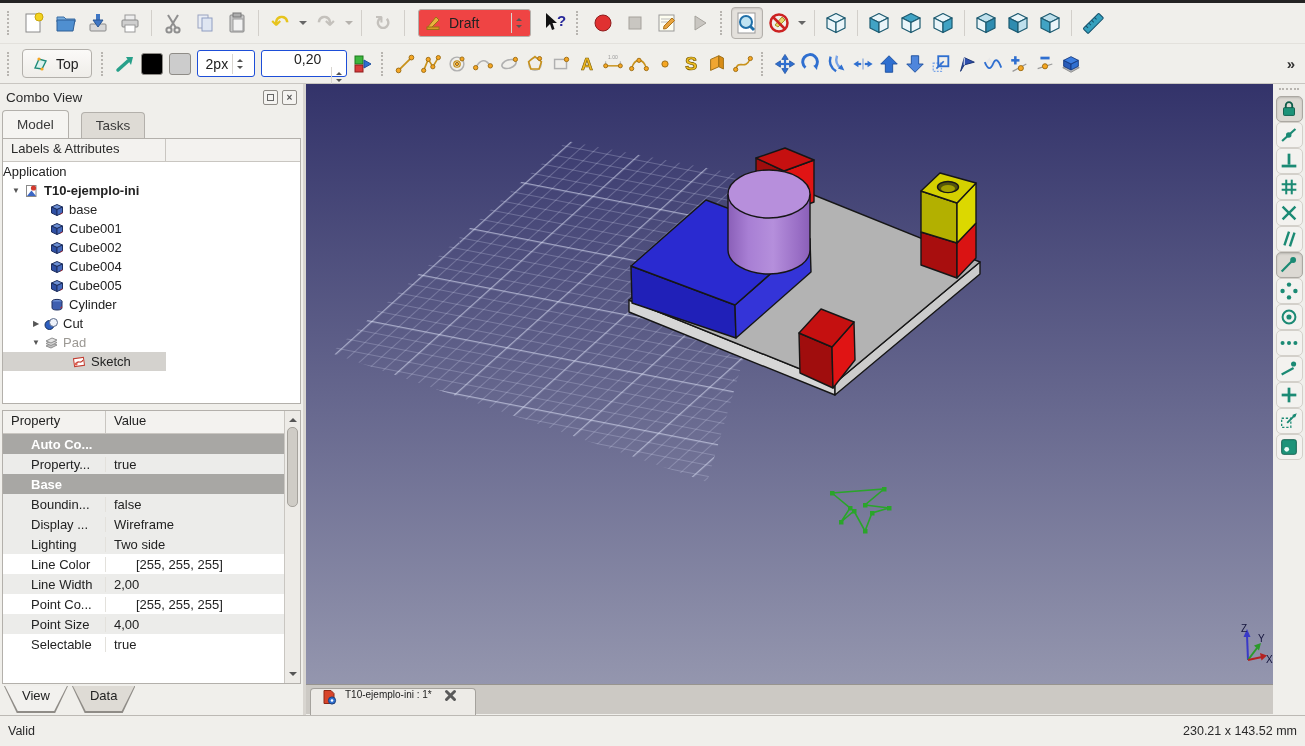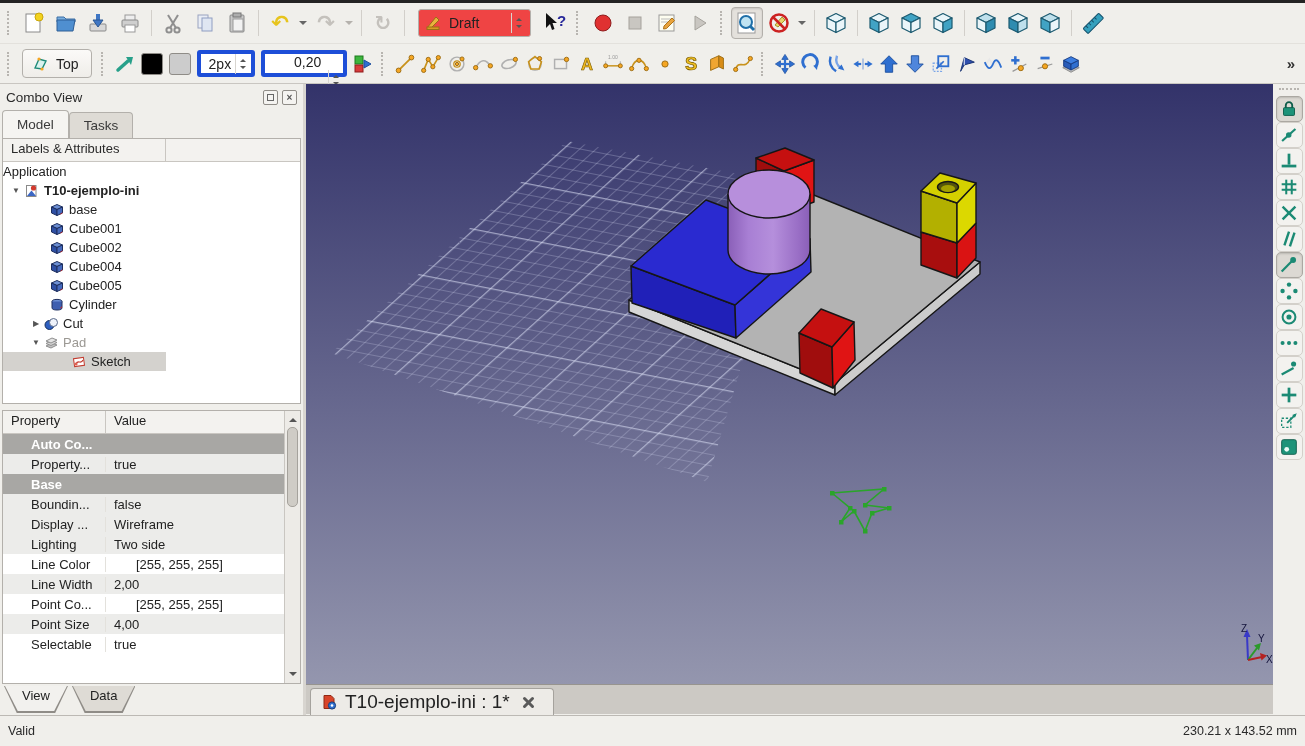--- a/index.html
+++ b/index.html
@@ -17,33 +17,33 @@
   .tbtn.small{width:26px;}
   .tbtn.active{background:#e4e1dc;border:1px solid #b3b0ab;box-shadow:inset 0 1px 2px rgba(0,0,0,.12);}
   .caret{width:0;height:0;border:4px solid transparent;border-top-color:#666;margin-top:4px;}
   .caret.dis{border-top-color:#b5b2ad;}
   .dropbtn{width:14px;height:32px;display:flex;align-items:center;justify-content:center;flex:none;}
   .combo{height:28px;background:#ef4444;border:1px solid #b3b0ab;border-radius:3px;display:flex;align-items:center;padding:0 4px 0 6px;margin:0 8px;flex:none;}
   .combo .lbl{font-size:14px;color:#222;margin:0 28px 0 6px;}
   .spinarr{display:flex;flex-direction:column;align-items:center;border-left:1px solid #d8d5d0;padding:2px 4px;margin-left:4px;}
   .upc{width:0;height:0;border:3.5px solid transparent;border-bottom-color:#555;margin-bottom:2px;}
   .dnc{width:0;height:0;border:3.5px solid transparent;border-top-color:#555;margin-top:2px;}
-  .spin{height:27px;background:#fff;border:4px solid #1d4ed8;border-radius:3px;display:flex;align-items:center;padding-left:8px;font-size:14px;margin:0 3px;flex:none;}
+  .spin{height:27px;background:#fff;border:1px solid #1d4ed8;border-radius:3px;display:flex;align-items:center;padding-left:8px;font-size:14px;margin:0 3px;flex:none;}
   .swatch{width:22px;height:22px;border-radius:3px;border:1px solid #8f8c87;margin:0 3px;flex:none;}
   .planebtn{height:29px;border:1px solid #b3b0ab;border-radius:4px;background:linear-gradient(#fbfaf8,#efede9);
     display:flex;align-items:center;padding:0 12px 0 8px;font-size:14px;margin:0 4px;flex:none;}
   .planebtn svg{margin-right:7px;}
   .ovf{font-size:15px;font-weight:bold;color:#333;margin-left:auto;margin-right:8px;}
   
   #leftpanel{top:84px;left:0;width:303px;height:631px;background:#f0efeb;}
   #cvtitle{top:0;left:0;width:100%;height:26px;display:flex;align-items:center;padding:0 6px;font-size:13.5px;color:#2a2a2a;}
   .winbtn{width:15px;height:15px;border:1px solid #8f8c87;border-radius:2px;margin-left:4px;display:flex;align-items:center;justify-content:center;font-size:10px;color:#555;background:#f4f3f0;}
   .winbtn .sq{width:7px;height:7px;border:1px solid #666;}
   #cvtabs{top:26px;left:2px;height:28px;display:flex;align-items:flex-end;}
-  .cvtab{height:26px;padding:0 14px;font-size:13.5px;display:flex;align-items:center;border:1px solid #b3b0ab;border-bottom:none;border-radius:4px 4px 0 0;background:#dedbd5;color:#3a3a3a;margin-right:0;}
+  .cvtab{height:26px;padding:0 14px;font-size:13.5px;display:flex;align-items:center;border:1px solid #b3b0ab;border-bottom:none;border-radius:4px 4px 0 0;background:#dedbd5;color:#3a3a3a;margin-right:12px;}
   .cvtab.on{background:#f5f4f1;height:28px;}
   .frame{left:2px;width:299px;background:#fff;border:1px solid #b3b0ab;}
   #treeframe{top:54px;height:266px;}
   .colhead{height:23px;background:#f3f2ef;border-bottom:1px solid #c9c6c1;display:flex;}
   .colhead .cell{padding:2px 8px;font-size:13px;color:#2a2a2a;border-right:1px solid #c9c6c1;}
   .trow{height:19px;display:flex;align-items:center;font-size:13px;white-space:nowrap;}
   .trow .exp{width:10px;font-size:8px;color:#555;text-align:center;flex:none;}
   .trow svg{margin:0 5px 0 3px;flex:none;}
   .trow.sel{background:#d4d2ce;width:163px;}
   .muted{color:#9b9893;}
@@ -64,21 +64,21 @@
   #sthumb{position:absolute;left:2px;top:16px;width:11px;height:80px;background:#cfccc6;border:1px solid #a5a29c;border-radius:5px;}
   #btabs{top:602px;left:4px;height:27px;display:flex;}
   .btabw{position:relative;margin-right:4px;}
   .btab-border{position:absolute;inset:0;background:#8f8c87;clip-path:polygon(0 0,100% 0,80% 100%,20% 100%);}
   .btab{position:relative;height:26px;padding:2px 18px 0 18px;font-size:13px;background:#f2f1ee;clip-path:polygon(1px 0,calc(100% - 1px) 0,calc(80% - 1px) calc(100% - 1px),calc(20% + 1px) calc(100% - 1px));}
   .btabw.off .btab{background:#dedbd5;}
   
   #splitterL{top:84px;left:303px;width:3px;height:631px;background:#d8d5d0;}
   #viewport{top:84px;left:306px;width:967px;height:600px;}
   #tabbar{top:684px;left:306px;width:967px;height:30px;background:#ccc9c4;border-top:1px solid #97948f;}
-  #doctab{position:absolute;left:4px;top:3px;height:27px;background:#edebe7;border:1px solid #a5a29d;border-bottom:none;border-radius:4px 4px 0 0;display:flex;align-items:center;padding:0 10px;font-size:19px;}
+  #doctab{position:absolute;left:4px;top:3px;height:27px;background:#edebe7;border:1px solid #a5a29d;border-bottom:none;border-radius:4px 4px 0 0;display:flex;align-items:flex-start;padding:0 10px;font-size:10px;}
   #doctab svg{margin-right:8px;}
   #doctab .closex{margin-left:12px;}
   
   #rightstrip{top:84px;left:1273px;width:32px;height:631px;background:#f0efeb;display:flex;flex-direction:column;align-items:center;}
   .hhandle{width:20px;height:5px;border-top:2px dotted #b8b5b0;margin:4px 0 3px 0;}
   .snapbtn{width:27px;height:26px;border:1px solid #d3d0ca;border-radius:5px;background:#f3f2ef;display:flex;align-items:center;justify-content:center;margin-bottom:0px;flex:none;}
   .snapbtn.active{background:#dcd9d3;border-color:#aba8a2;box-shadow:inset 0 1px 2px rgba(0,0,0,.15);}
   
   #statusbar{top:715px;left:0;width:1305px;height:31px;background:#f0efeb;border-top:1px solid #bcb9b4;display:flex;align-items:center;padding:0 8px;font-size:12.5px;color:#2a2a2a;}
   #statusright{margin-left:auto;}

